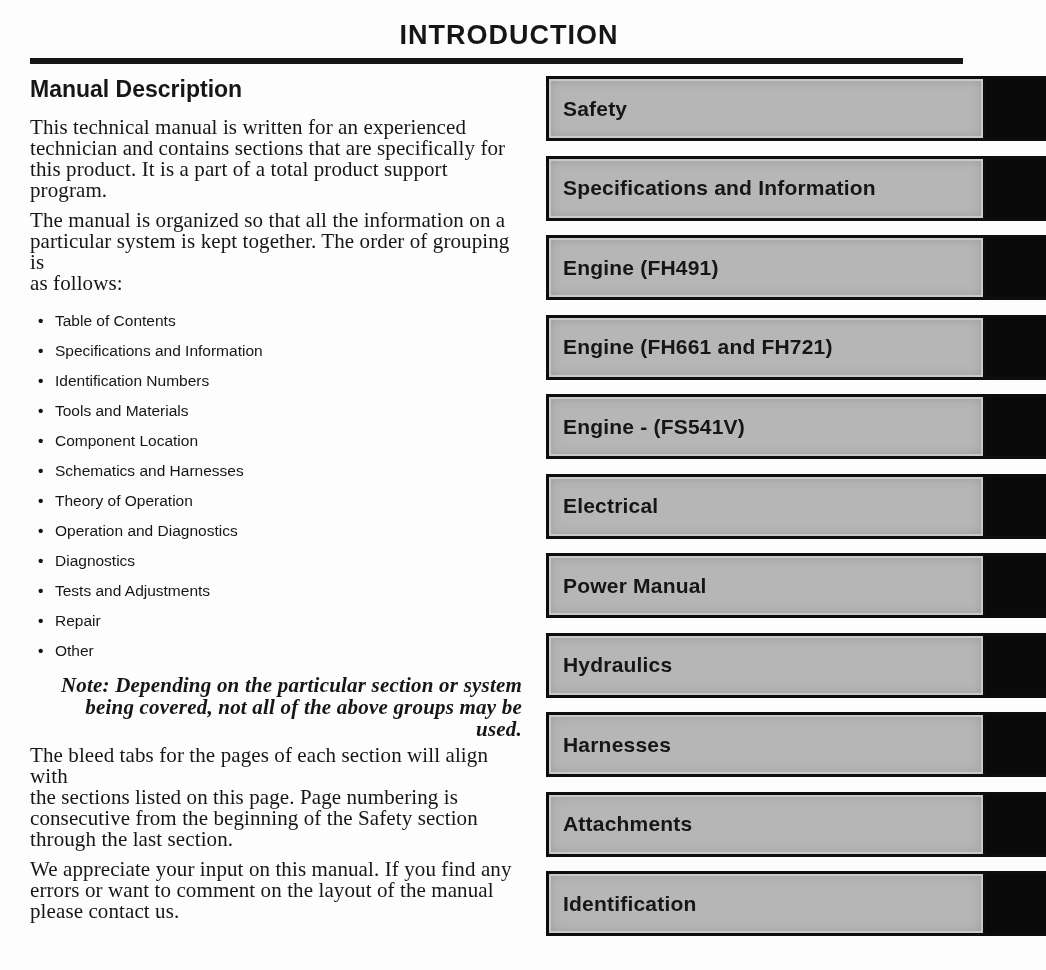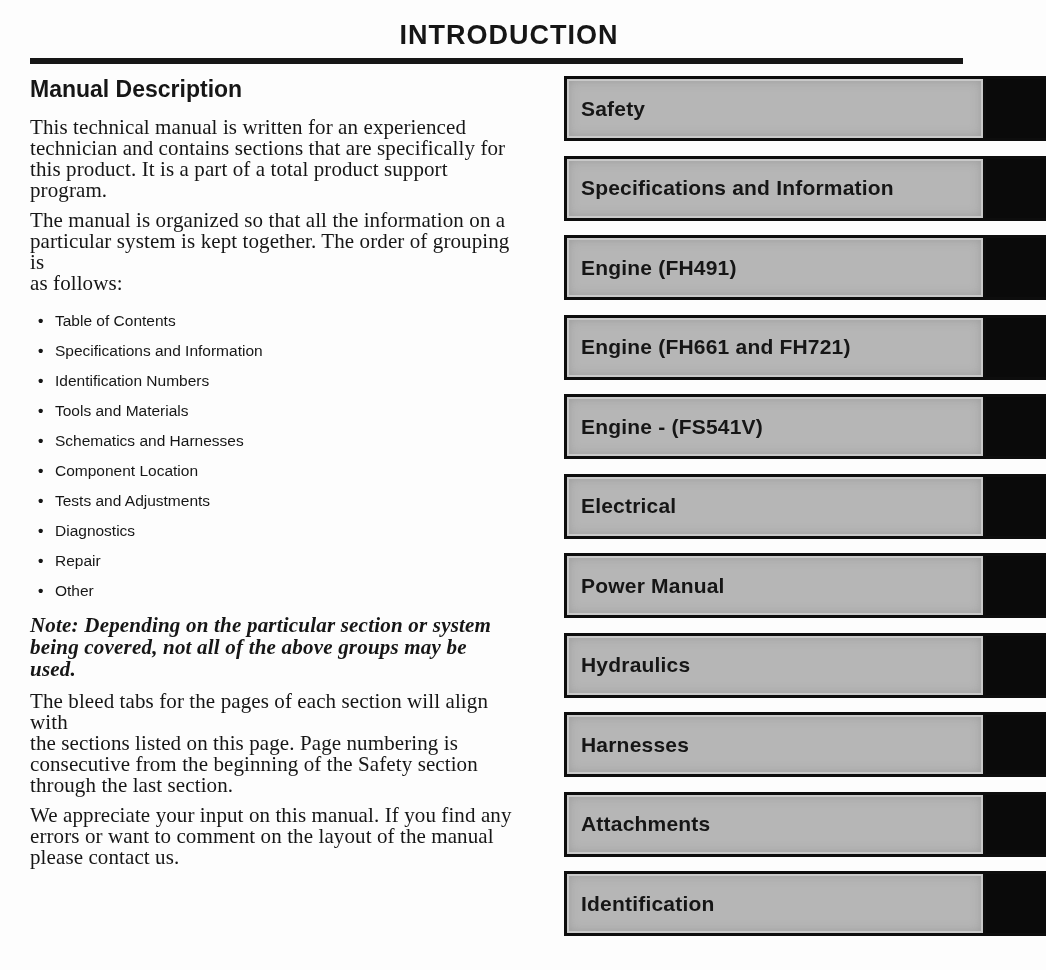--- a/index.html
+++ b/index.html
@@ -20,39 +20,39 @@
   }
   .double-rule {
     margin: 7px 83px 0 30px;
     height: 3px;
     border-top: 4px solid var(--ink, #111);
     border-bottom: 2px solid var(--ink, #111);
   }
   
   .content { display: flex; align-items: flex-start; }
   .left-col { width: 492px; margin-left: 30px; padding-top: 12px; }
-  .right-col { flex: 1; margin-left: 31px; padding-top: 12px; padding-left: 11px; }
+  .right-col { flex: 1; margin-left: 13px; padding-top: 12px; padding-left: 11px; }
 
   .section-heading { font-size: 23px; font-weight: bold; margin-bottom: 14px; }
   .para {
     font-size: 21px; line-height: 21px; margin-bottom: 9px;
     white-space: pre-line; letter-spacing: 0.1px; font-family: Liberation Serif, serif;
   }
   .bullets { list-style: none; margin: 16px 0 9px 0; }
   .bullet-item {
     display: flex; font-size: 15.5px; line-height: 21px; margin-bottom: 9px;
     padding-left: 8px;
   }
   .bullet-item .dot {
     width: 17px; flex: 0 0 17px; font-size: 15.5px;
   }
   .bullet-item .dot::before { content: "\2022"; font-weight: bold; }
   .note {
     font-weight: bold; font-style: italic;
-    line-height: 22px; margin: 13px 0 11px 0; letter-spacing: 0.2px;
+    line-height: 22px; margin: 13px 0 5px 0; letter-spacing: 0.2px; text-align: right;
   }
   
   .tab {
     display: flex; align-items: stretch;
     height: 65px; margin-bottom: 14.5px;
     border: 3px solid var(--tab-edge, #0d0d0d); border-right: none;
     background: var(--tab-bleed, #0a0a0a);
     cursor: pointer;
   }
   .tab-face {
@@ -101,33 +101,41 @@
       <li class="bullet-item">
           <span class="dot"></span>
           <span>Identification Numbers</span>
         </li>
       <li class="bullet-item">
           <span class="dot"></span>
           <span>Tools and Materials</span>
         </li>
       <li class="bullet-item">
           <span class="dot"></span>
+          <span>Component Location</span>
+        </li>
+      <li class="bullet-item">
+          <span class="dot"></span>
           <span>Schematics and Harnesses</span>
         </li>
       <li class="bullet-item">
           <span class="dot"></span>
-          <span>Component Location</span>
+          <span>Theory of Operation</span>
+        </li>
+      <li class="bullet-item">
+          <span class="dot"></span>
+          <span>Operation and Diagnostics</span>
+        </li>
+      <li class="bullet-item">
+          <span class="dot"></span>
+          <span>Diagnostics</span>
         </li>
       <li class="bullet-item">
           <span class="dot"></span>
           <span>Tests and Adjustments</span>
-        </li>
-      <li class="bullet-item">
-          <span class="dot"></span>
-          <span>Diagnostics</span>
         </li>
       <li class="bullet-item">
           <span class="dot"></span>
           <span>Repair</span>
         </li>
       <li class="bullet-item">
           <span class="dot"></span>
           <span>Other</span>
         </li>
     </ul>

